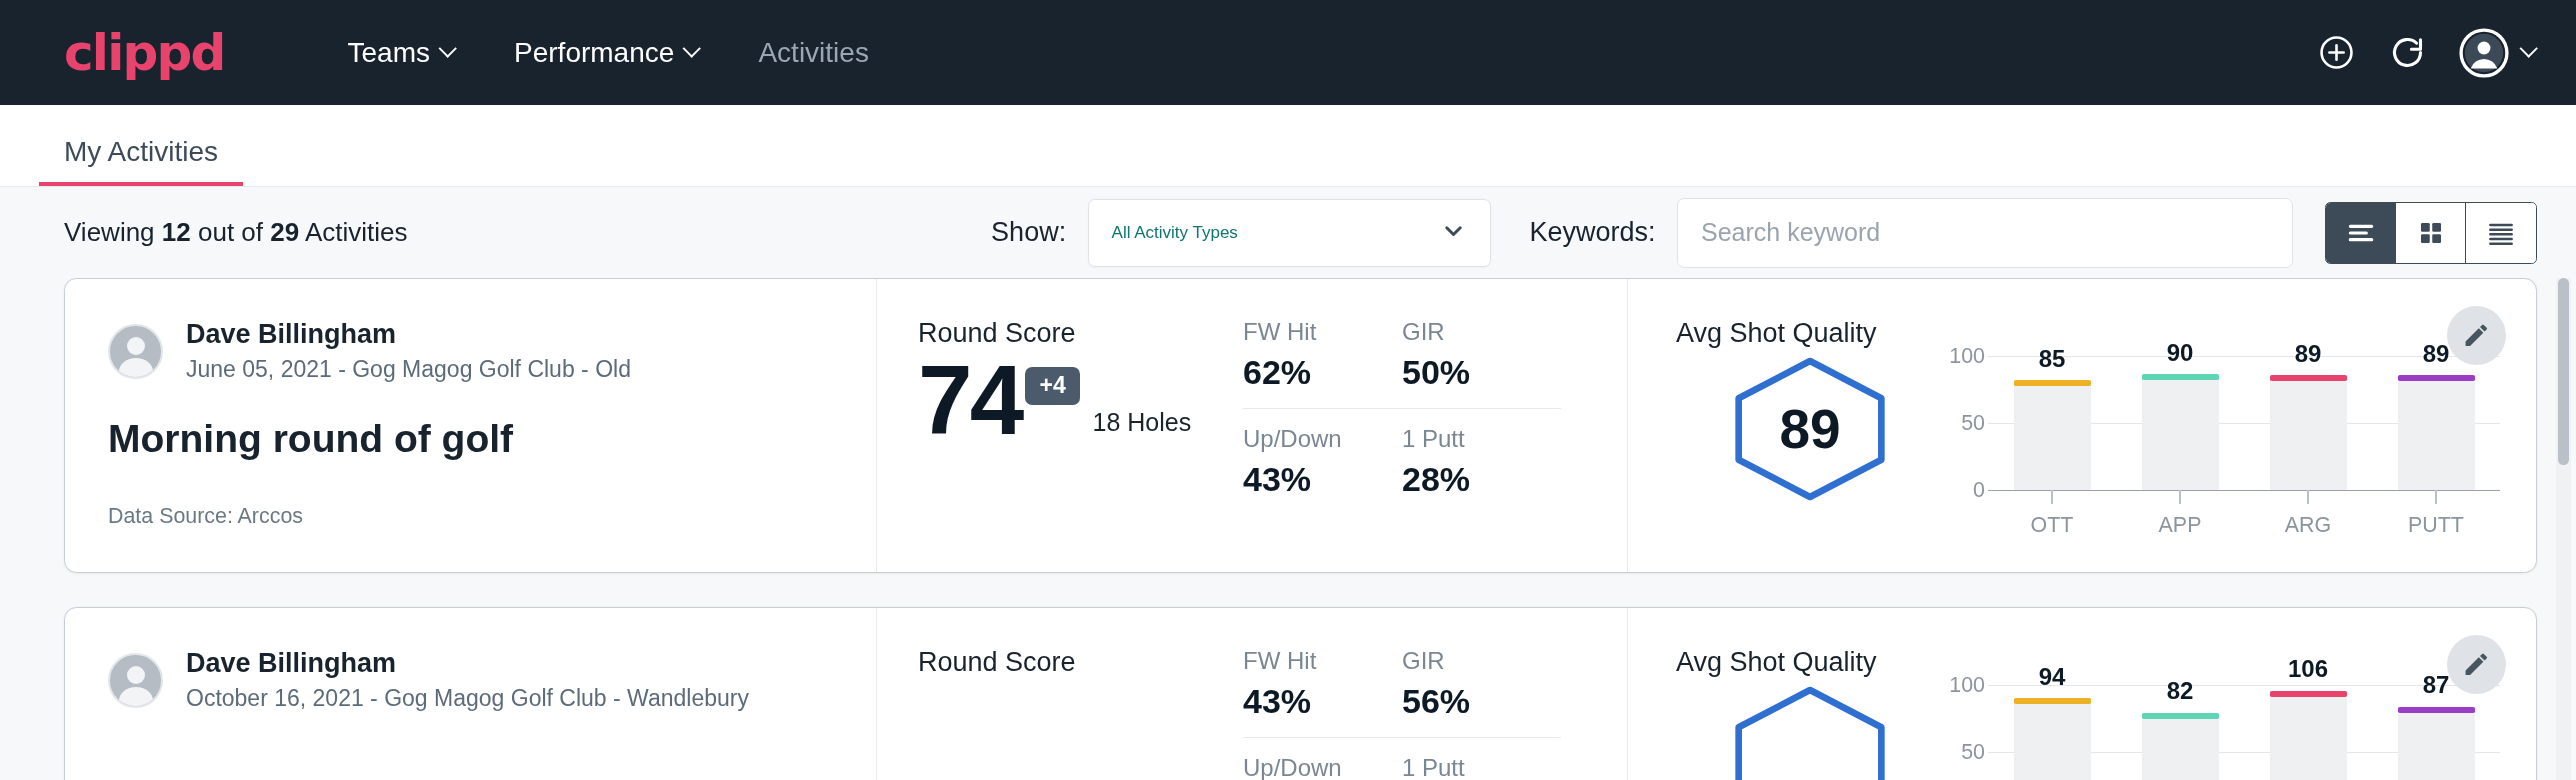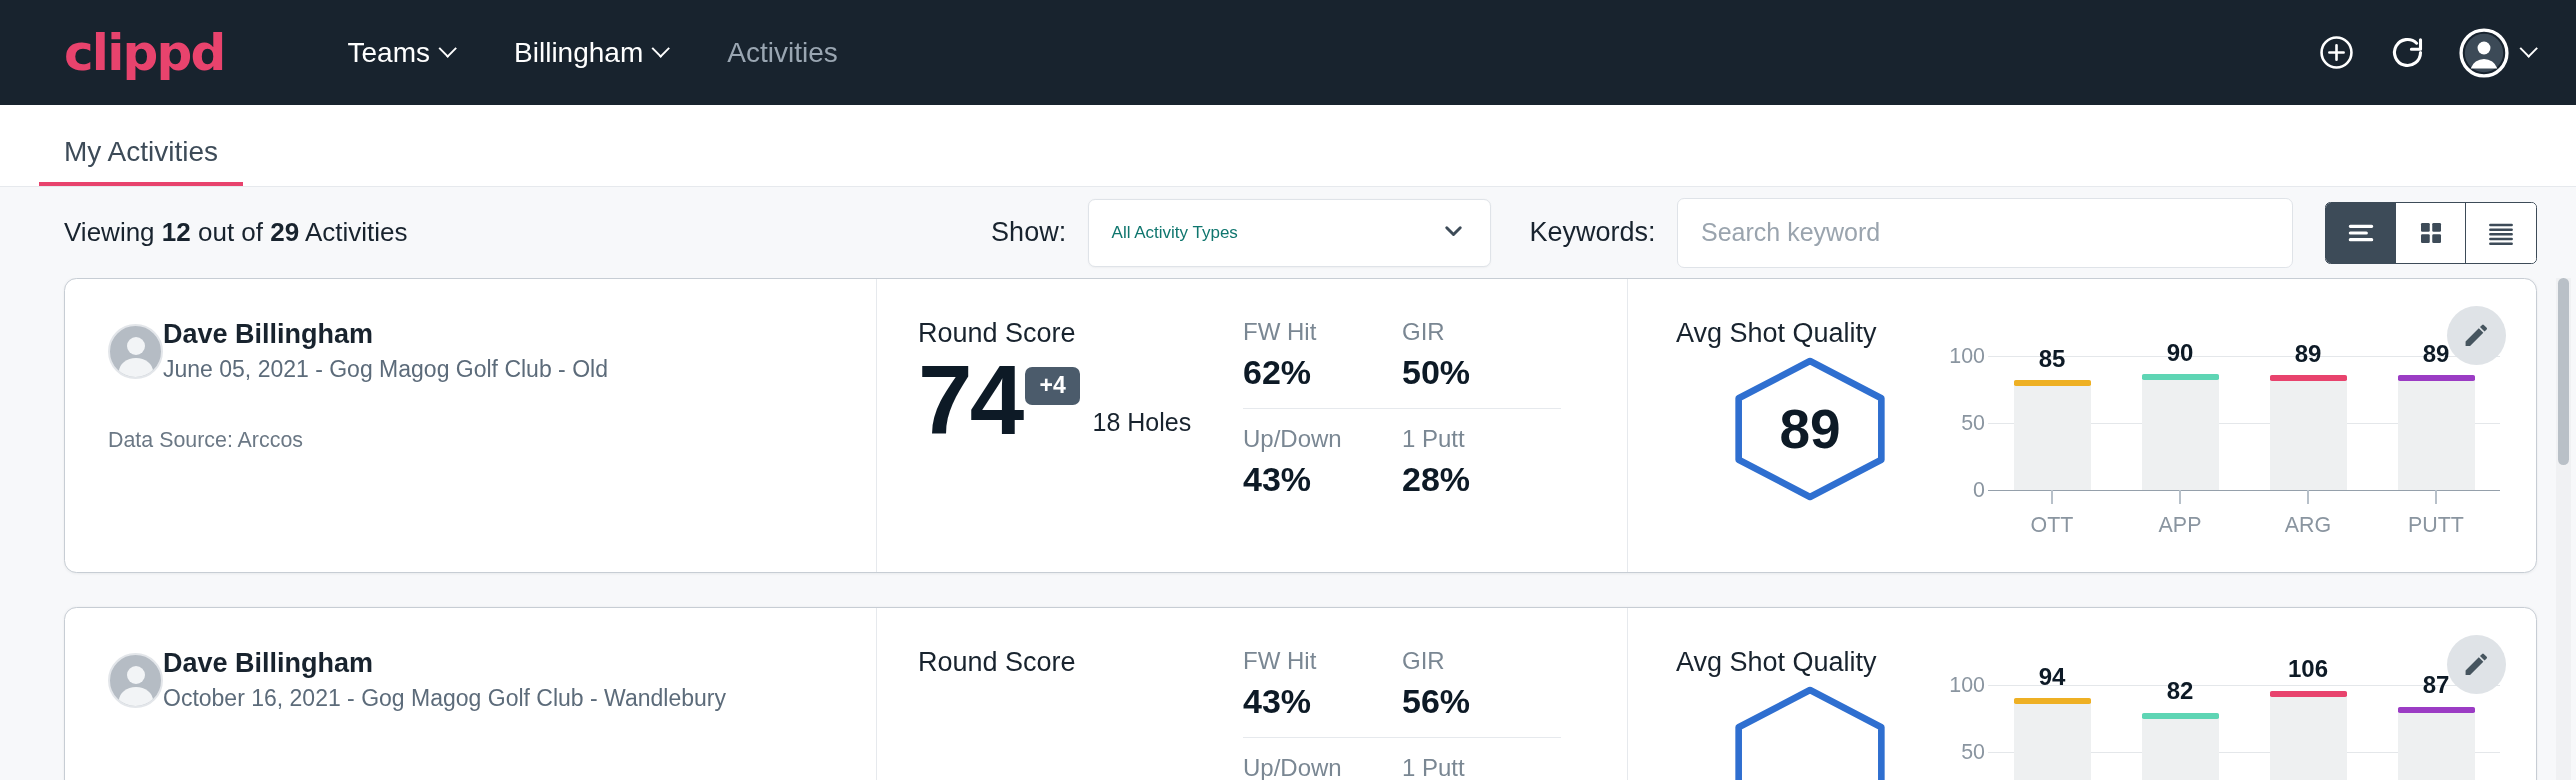--- a/index.html
+++ b/index.html
@@ -147,21 +147,21 @@
     margin-bottom: 34px;
     display: flex;
     position: relative;
     box-shadow: 0 0.9px 2.7px rgba(20,30,40,.06);
   }
   .col-info {
     width: 812px;
     padding: 39px 48px 0 43px;
     border-right: 0.9px solid #e6e9ed;
   }
-  .who { display: flex; align-items: center; }
+  .who { display: flex; align-items: center; gap: 23px; }
   .avatar-sm {
     width: 55px; height: 55px;
     border-radius: 50%;
     background: #b5bcc4;
     border: 2.7px solid #e3e6ea;
     position: relative;
     overflow: hidden;
     flex: 0 0 auto;
   }
   .avatar-sm::before {
@@ -260,21 +260,21 @@
 
 <div class="topbar">
   <div class="logo">clippd</div>
 
   <div class="navlinks">
     <div class="navitem">
       <span>Teams</span>
       <span class="chev"></span>
     </div>
     <div class="navitem">
-      <span>Billingham</span>
+      <span>Performance</span>
       <span class="chev"></span>
     </div>
     <div class="navitem muted">
       <span>Activities</span>
     </div>
   </div>
 
   <div class="topright">
     <div class="ic">
       <svg width="39" height="39" viewBox="0 0 24 24" fill="none" stroke="#ffffff" stroke-width="1.6">
@@ -358,20 +358,21 @@
 
   <div class="card">
     <div class="col-info">
       <div class="who">
         <div class="avatar-sm"></div>
         <div>
           <div class="uname">Dave Billingham</div>
           <div class="usub">June 05, 2021 - Gog Magog Golf Club - Old</div>
         </div>
       </div>
+      <div class="cardtitle">Morning round of golf</div>
       <div class="datasrc">Data Source: Arccos</div>
     </div>
 
     <div class="col-score">
       <div class="seclabel">Round Score</div>
       <div class="scorerow">
         <div class="bignum">74</div>
         <div class="badge">+4</div>
         <div class="holes">18 Holes</div>
       </div>

